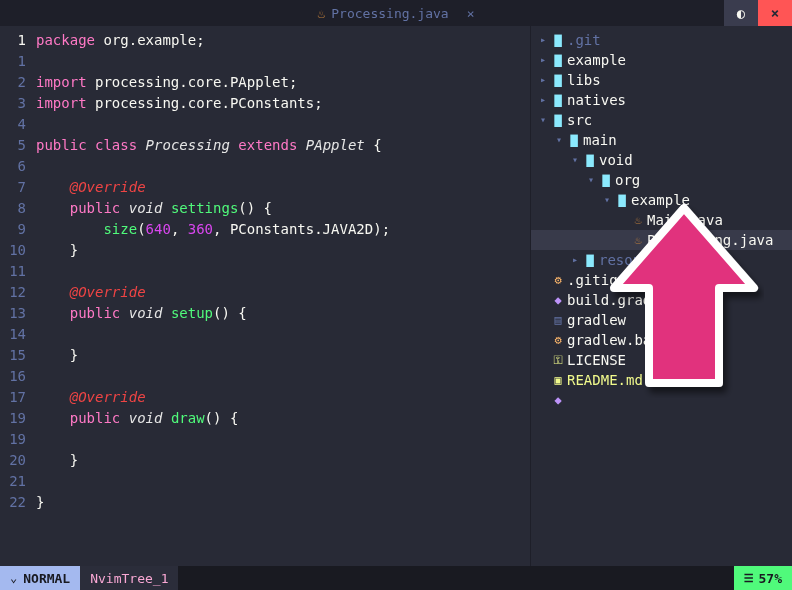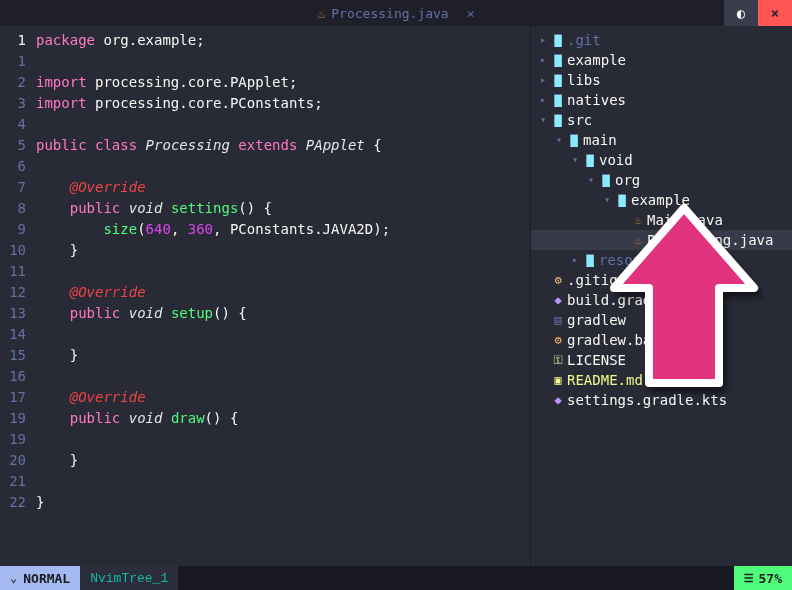--- a/index.html
+++ b/index.html
@@ -102,21 +102,21 @@
   .status {
     position: absolute; left: 0; right: 0; bottom: 0;
     height: 24px;
     background: #191a21;
     display: flex; align-items: center;
     font-size: 13px;
   }
   .seg { height: 24px; display: flex; align-items: center; padding: 0 10px; }
   .seg-mode { background: #a4b9ef; color: #191a21; font-weight: bold; }
   .seg-mode .mode-icn { margin-right: 6px; font-size: 12px; }
-  .seg-file { background: #2b2d3a; color: #14b8a6; font-family: Liberation Mono, monospace; }
+  .seg-file { background: #2b2d3a; color: #f9a8d4; }
   .status .spacer { flex: 1; }
   .seg-branch {
     background: #2b2d3a; color: #d6d8e4;
     display: flex; align-items: center; gap: 6px;
   }
   .branch-dot {
     width: 14px; height: 14px; border-radius: 2px;
     background: #ff5555; display: inline-block;
   }
   .seg-pct { background: #50fa7b; color: #191a21; font-weight: bold; display:flex; gap:6px; align-items:center;}
@@ -261,21 +261,20 @@
         <span class="lbl">LICENSE</span>
       </div>
       <div class="node" style="padding-left: 6px;">
         <span class="tw "></span>
         <span class="ic ic-md">▣</span>
         <span class="lbl hl">README.md</span>
       </div>
       <div class="node" style="padding-left: 6px;">
         <span class="tw "></span>
         <span class="ic ic-gradle">◆</span>
-        <span class="lbl">settings.gradle.kts</span>
       </div>
     </div>
 </div>
 
 <div class="status">
   <div class="seg seg-mode">
     <span class="mode-icn">⌄</span>
     <span>NORMAL</span>
   </div>
   <div class="seg seg-file">

